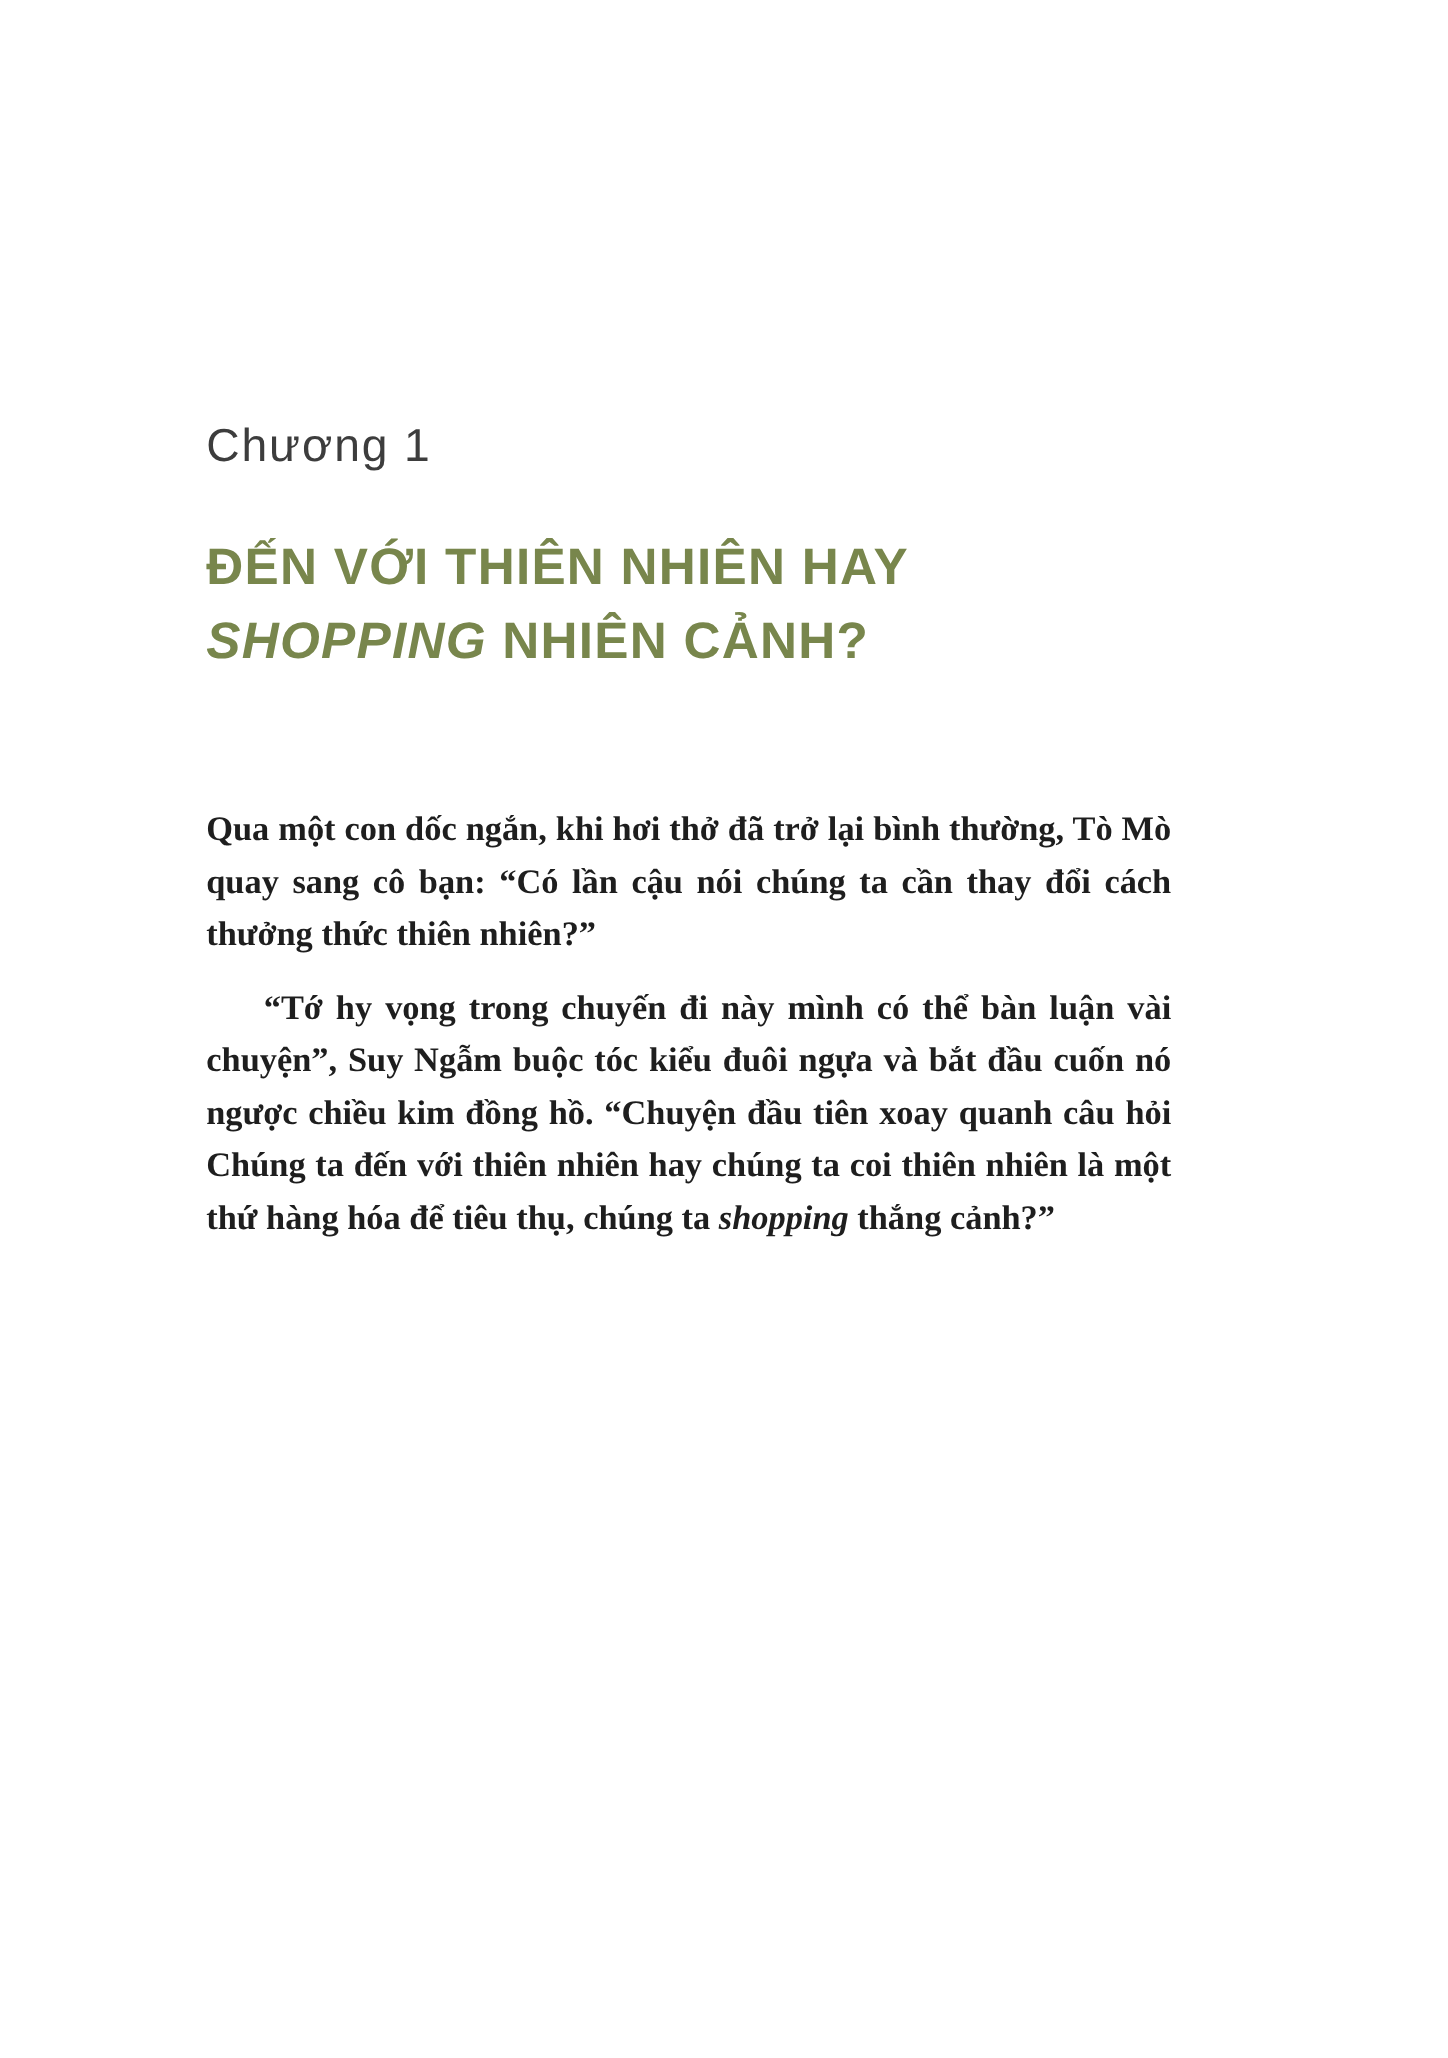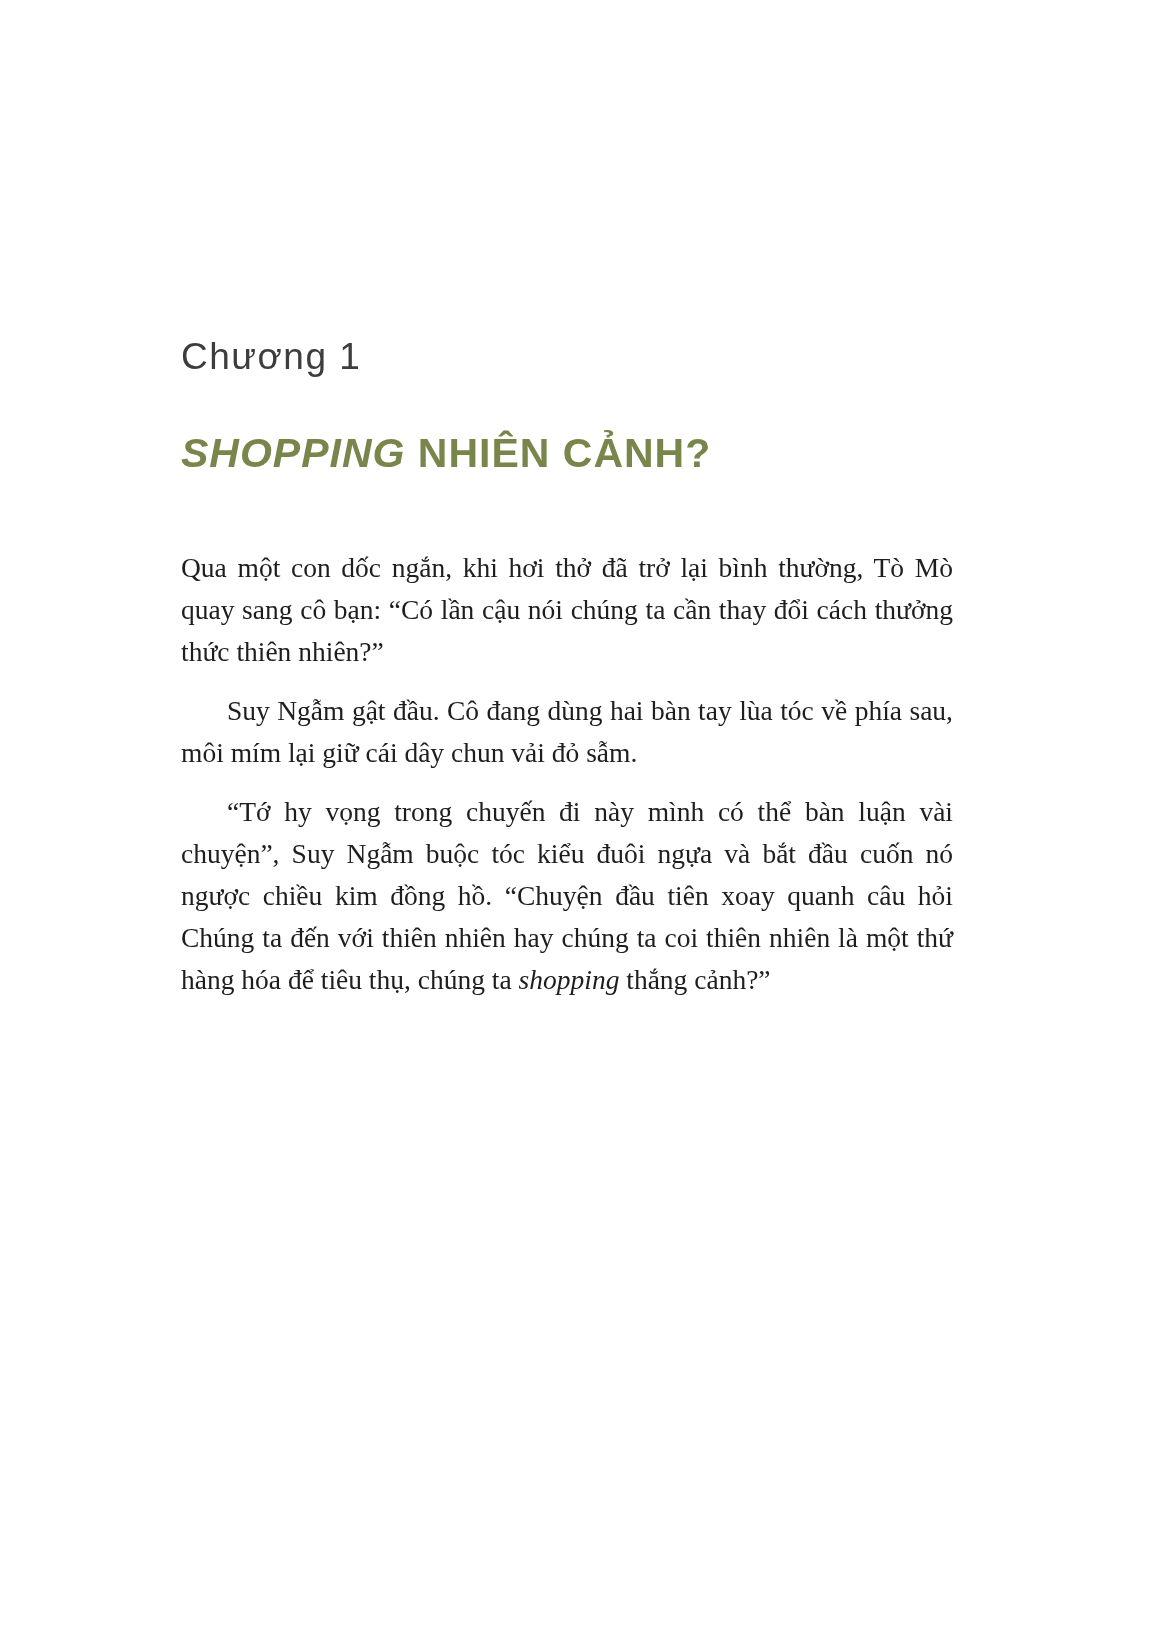--- a/index.html
+++ b/index.html
@@ -10,21 +10,21 @@
   .page {
     position: relative;
     width: 1158px;
     height: 1646px;
     background: #ffffff;
     overflow: hidden;
     font-family: "Liberation Serif", serif;
   }
   .content {
     position: absolute;
-    left: 181px;
+    left: 165px;
     top: 0;
     width: 772px;
   }
   .chapter-label {
     margin-top: 336px;
     font-family: "Liberation Sans", sans-serif;
     font-size: 37px;
     font-weight: 500;
     letter-spacing: 1.5px;
     color: #3d3d3d;
@@ -35,45 +35,46 @@
     font-size: 41px;
     font-weight: 700;
     letter-spacing: 1px;
     line-height: 1.45;
     color: #78864c;
   }
   .chapter-title .title-line {
     white-space: nowrap;
   }
   .body-text {
-    margin-top: 64px;
+    margin-top: 99px;
     font-family: "Liberation Serif", serif;
     font-size: 27.5px;
     color: #1e1e1e;
     text-align: justify;
+    font-weight: bold;
   }
   .body-text p.para {
     margin: 0 0 17px 0;
     line-height: 42px;
   }
   .body-text p.para.indent {
     text-indent: 46px;
   }
   .italic {
     font-style: italic;
   }
 </style>
 </head>
 <body>
 
 <div class="page">
   <div class="content">
     <div class="chapter-label">Chương 1</div>
     <h1 class="chapter-title">
+        <div class="title-line"><span>ĐẾN VỚI THIÊN NHIÊN HAY</span></div>
         <div class="title-line"><span class="italic">SHOPPING</span><span> NHIÊN CẢNH?</span></div>
       </h1>
     <div class="body-text">
         <p class="para"><span>Qua một con dốc ngắn, khi hơi thở đã trở lại bình thường, Tò Mò quay sang cô bạn: “Có lần cậu nói chúng ta cần thay đổi cách thưởng thức thiên nhiên?”</span></p>
-        <p class="para indent"><span>Suy Ngẫm gật đầu. Cô đang dùng hai bàn tay lùa tóc về phía sau, môi mím lại giữ cái dây chun vải đỏ sẫm.</span></p>
         <p class="para indent"><span>“Tớ hy vọng trong chuyến đi này mình có thể bàn luận vài chuyện”, Suy Ngẫm buộc tóc kiểu đuôi ngựa và bắt đầu cuốn nó ngược chiều kim đồng hồ. “Chuyện đầu tiên xoay quanh câu hỏi Chúng ta đến với thiên nhiên hay chúng ta coi thiên nhiên là một thứ hàng hóa để tiêu thụ, chúng ta </span><span class="italic">shopping</span><span> thắng cảnh?”</span></p>
       </div>
   </div>
 </div>
 
 </body></html>

